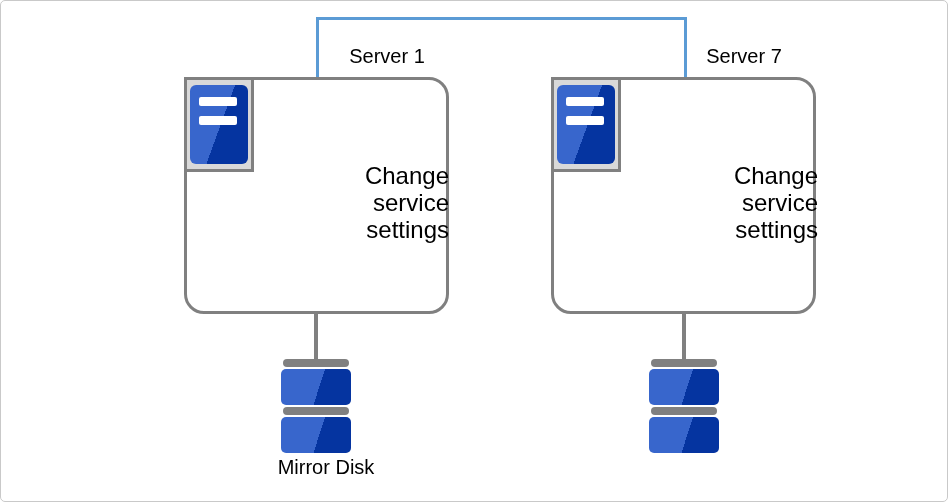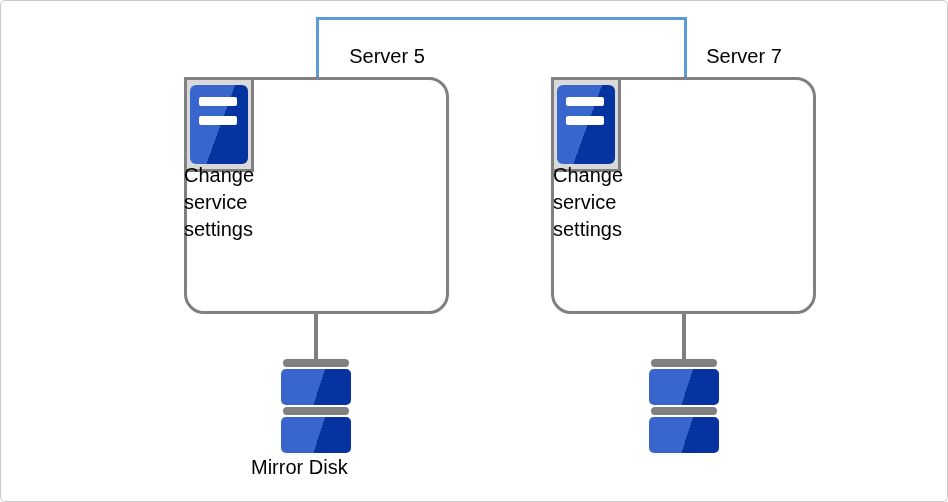--- a/index.html
+++ b/index.html
@@ -38,22 +38,22 @@
     position:relative;width:58px;height:79px;border-radius:6px;
     background:linear-gradient(110deg,#3866cc 52%,#0534a0 52%);
   }
   .server-shape .bar{
     position:absolute;left:9px;width:38px;height:9px;background:#ffffff;border-radius:2px;
   }
   .server-shape .bar.bar-top{top:12px;}
   .server-shape .bar.bar-bottom{top:31px;}
   
   .body-text{
-    position:absolute;top:161px;width:265px;text-align:left;
-    font-size:20px;line-height:27px;color:#000000;white-space:pre-line;
+    position:absolute;top:161px;width:265px;text-align:right;
+    font-size:24px;line-height:27px;color:#000000;white-space:pre-line;
   }
   .body-text.t1{left:183px;}
   .body-text.t2{left:552px;}
   
   .conn-gray{position:absolute;top:311px;width:4px;height:49px;background:#808080;}
   .conn-gray.d1{left:313px;}
   .conn-gray.d2{left:681px;}
   
   .disk{position:absolute;top:358px;width:70px;height:94px;}
   .disk.disk1{left:280px;}
@@ -64,34 +64,34 @@
   .disk .platter-bar.p1{top:0;}
   .disk .platter-bar.p2{top:48px;}
   .disk .platter-body{
     position:absolute;left:0;width:70px;height:36px;border-radius:5px;
     background:linear-gradient(108deg,#3866cc 54%,#0534a0 54%);
   }
   .disk .platter-body.pb1{top:10px;}
   .disk .platter-body.pb2{top:58px;}
   
   .disk-caption{
-    position:absolute;left:250px;top:455px;width:150px;text-align:left;
+    position:absolute;left:250px;top:455px;width:150px;text-align:center;
     font-size:20px;color:#000000;white-space:nowrap;
   }
 </style>
 </head>
 <body>
 
 <div class="canvas">
 
   <div class="conn-blue h"></div>
   <div class="conn-blue v1"></div>
   <div class="conn-blue v2"></div>
 
-  <div class="srv-label s1">Server 5</div>
+  <div class="srv-label s1">Server 1</div>
   <div class="srv-label s2">Server 7</div>
 
   <div class="group-box b1"></div>
   <div class="icon-frame i1">
     <div class="server-shape">
       <div class="bar bar-top"></div>
       <div class="bar bar-bottom"></div>
     </div>
   </div>
   <div class="body-text t1">Change

